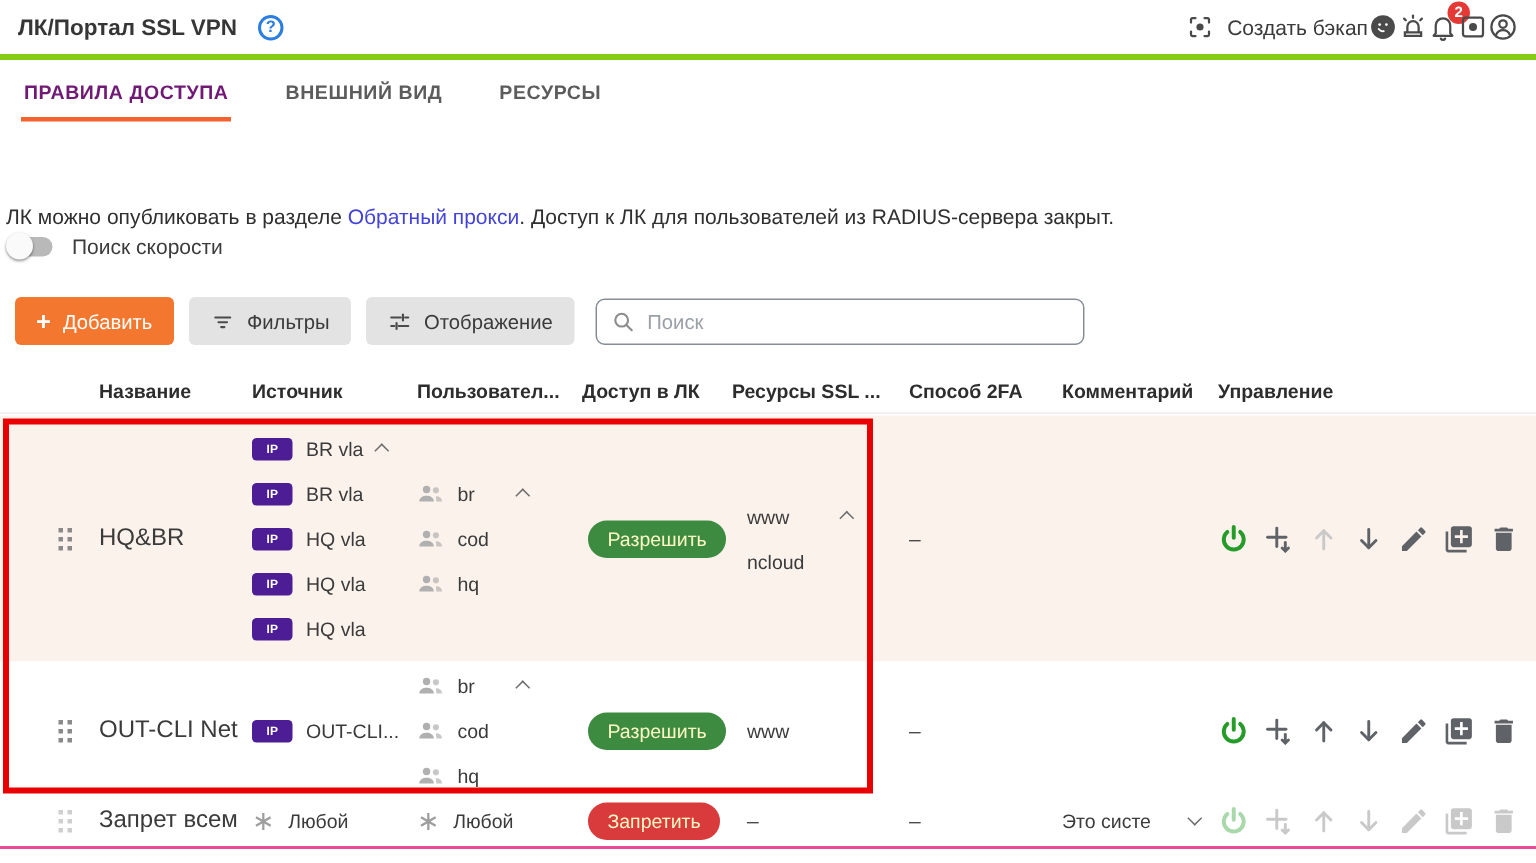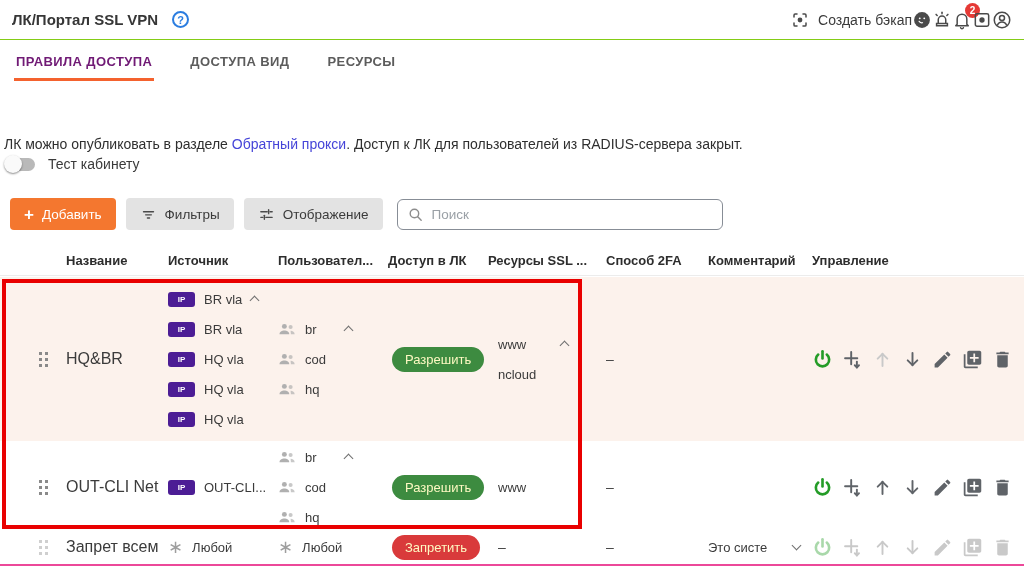--- a/index.html
+++ b/index.html
@@ -1,21 +1,21 @@
 <!DOCTYPE html>
 <html><head>
 <meta charset="utf-8">
 <style>
   *{margin:0;padding:0;box-sizing:border-box}
   html,body{width:1024px;height:575px}
   body{font-family:"Liberation Sans",sans-serif;background:#fff;color:#3b3b3b;position:relative;overflow:hidden}
   .page{position:absolute;inset:0;width:1024px;height:575px;background:#fff}
 
   
-  .app-header{position:absolute;top:0;left:0;width:100%;height:40px;display:flex;align-items:center;justify-content:space-between;padding:0 12px;border-bottom:1px solid #84cc16;background:#fff}
+  .app-header{position:absolute;top:0;left:0;width:100%;height:40px;display:flex;align-items:center;justify-content:space-between;padding:0 12px;border-bottom:4px solid #84cc16;background:#fff}
   .title-wrap{display:flex;align-items:center;gap:14px}
   .page-title{font-size:15px;font-weight:bold;color:#363636}
   .help-icon{width:17px;height:17px;border:2px solid #2b7de0;border-radius:50%;color:#2b7de0;font-size:11px;font-weight:bold;display:flex;align-items:center;justify-content:center;cursor:pointer}
   .header-actions{display:flex;align-items:center;}
   .backup-btn{display:flex;align-items:center;gap:9px;background:none;border:none;font:inherit;font-size:14px;color:#3b3b3b;cursor:pointer}
   .hicon{width:20px;height:20px;display:inline-flex;position:relative;cursor:pointer}
   .hicon svg,.mi svg,.search-ic svg,.bicon svg,.scan-ic svg{width:100%;height:100%}
   .nbadge{position:absolute;top:-7px;right:-8px;background:#e53935;color:#fff;font-size:10px;font-weight:bold;min-width:15px;height:15px;border-radius:8px;display:flex;align-items:center;justify-content:center;padding:0 3px}
   .scan-ic{width:18px;height:18px;display:inline-flex}
 
@@ -160,33 +160,33 @@
             <circle cx="12" cy="12" r="9.3"></circle>
             <circle cx="12" cy="9.6" r="3"></circle>
             <path d="M6.3 18.6c1.1-2.8 3.2-4.1 5.7-4.1s4.6 1.3 5.7 4.1"></path>
           </svg>
       </span>
     </div>
   </div>
 
   <div class="tabs">
     <div class="tab active">ПРАВИЛА ДОСТУПА</div>
-    <div class="tab">ДОСТУПА ВИД</div>
+    <div class="tab">ВНЕШНИЙ ВИД</div>
     <div class="tab">РЕСУРСЫ</div>
   </div>
 
   <div class="para p2">
     <span>ЛК можно опубликовать в разделе </span><span class="link">Обратный прокси</span><span>. Доступ к ЛК для пользователей из RADIUS-сервера закрыт.</span>
   </div>
 
   <div class="toggle-row">
     <span class="toggle">
         <span class="knob"></span>
       </span>
-    <span>Тест кабинету</span>
+    <span>Поиск скорости</span>
   </div>
 
   <div class="toolbar">
     <button class="btn btn-add">
       <span class="plus-glyph">+</span>
       <span>Добавить</span>
     </button>
     <button class="btn btn-gray">
       <span class="bicon">
         <svg viewBox="0 0 24 24" fill="none" stroke="#4a4a4a" stroke-width="2" stroke-linecap="round">

